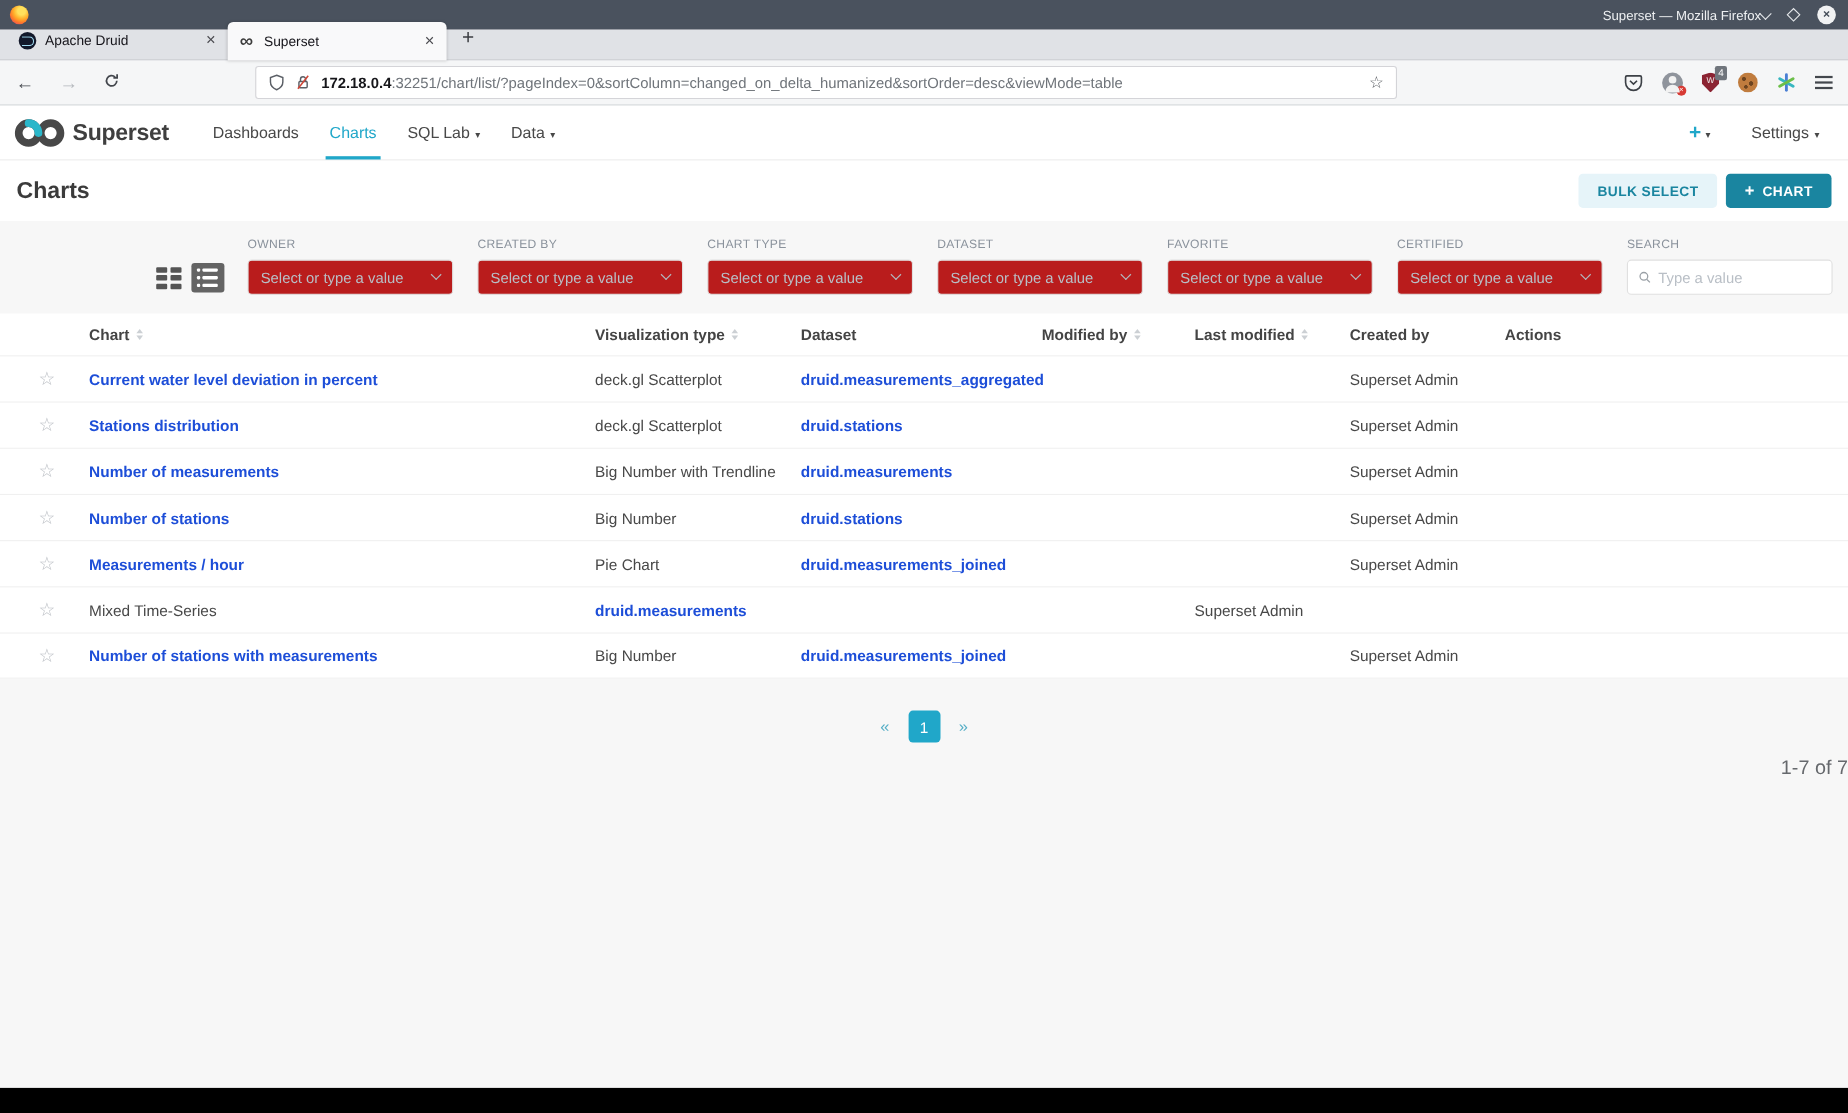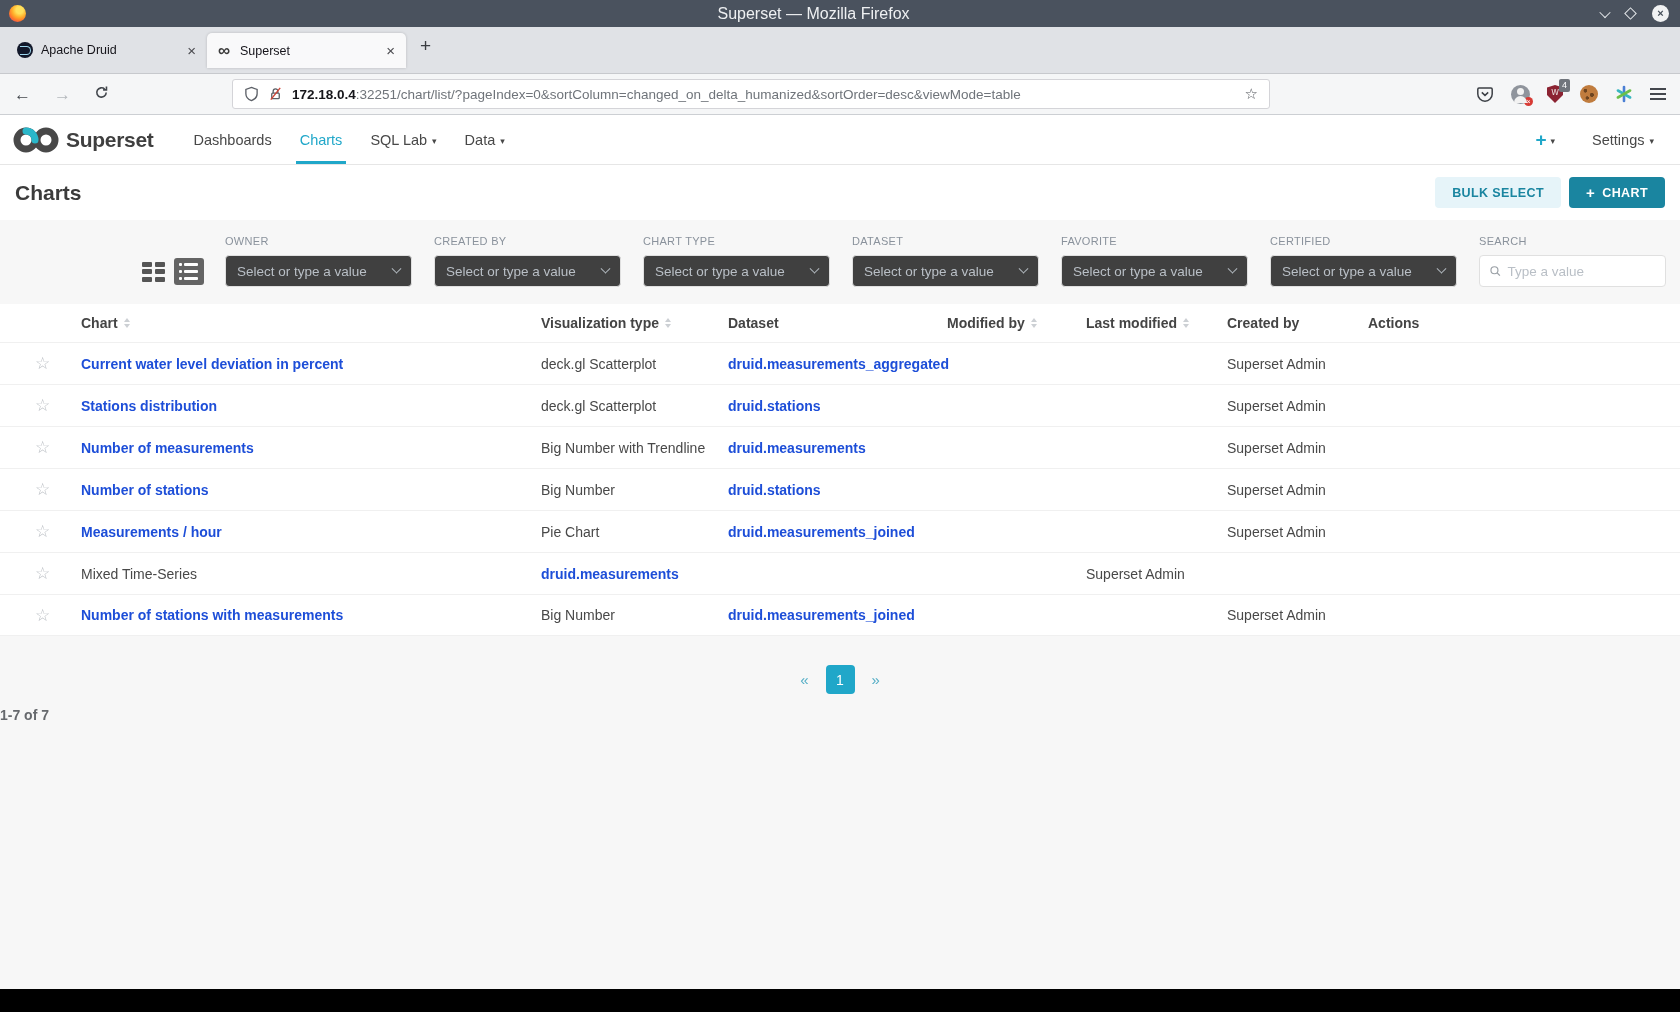--- a/index.html
+++ b/index.html
@@ -3,29 +3,29 @@
 <meta charset="utf-8">
 <style>
   * { box-sizing: border-box; margin: 0; padding: 0; }
   html,body { width:1680px; height:1012px; overflow:hidden; }
   body { font-family:"Liberation Sans", sans-serif; background:#f7f7f7; position:relative; }
 
   
   .titlebar { height:27px; background:#4a525e; display:flex; align-items:center; }
   .ff-logo { width:17px; height:17px; margin-left:9px; border-radius:50%;
     background:radial-gradient(circle at 62% 30%, #ffe15c 0 22%, #ffb02a 45%, #ff7a2a 65%, #e0426a 90%, #b33a8a 100%); }
-  .win-title { flex:1; text-align:center; font-size:16px; color:#eef0f2; }
+  .win-title { flex:1; text-align:right; font-size:12px; color:#eef0f2; }
   .win-controls { display:flex; align-items:center; gap:17px; margin-right:11px; }
   .chev-down { width:8px; height:8px; border-right:1.6px solid #e4e7ea; border-bottom:1.6px solid #e4e7ea;
     transform:rotate(45deg) translate(-1px,-1px); }
   .diamond { width:9px; height:9px; border:1.5px solid #e4e7ea; transform:rotate(45deg); }
   .circle-close { width:17px; height:17px; border-radius:50%; background:#f1f2f3; color:#454e59;
     font-size:11px; font-weight:bold; display:flex; align-items:center; justify-content:center; line-height:1; }
 
-  .tabbar { height:47px; background:#e0e2e6; display:flex; align-items:center; padding-left:8px; border-bottom:1px solid #c7c9cd; }
+  .tabbar { height:28px; background:#e0e2e6; display:flex; align-items:flex-end; padding-left:8px; border-bottom:1px solid #c7c9cd; }
   .tab { height:35px; width:199px; display:flex; align-items:center; padding:0 9px; font-size:12.5px; color:#15141a; }
   .tab.active { background:#f9f9fa; border-radius:5px 5px 0 0; margin-bottom:-1px; box-shadow:0 0 3px rgba(0,0,0,.18); z-index:2; }
   .tab .favicon { width:16px; height:16px; margin-right:8px; flex:none; }
   .tab .tab-title { flex:1; white-space:nowrap; overflow:hidden; }
   .tab .tab-close { color:#4a4a4f; font-size:15px; padding:0 2px; }
   .druid-fav { border-radius:50%; background:#12182a; position:relative; }
   .druid-fav::before { content:""; position:absolute; left:3px; top:4px; width:10px; height:7px;
     border:1.6px solid #9fd8ef; border-left:none; border-radius:0 7px 7px 0; }
   .sst-fav { font-size:17px; font-weight:bold; color:#3d3d3d; line-height:16px; text-align:center; }
   .newtab-btn { font-size:19px; color:#3a3d42; margin:0 0 8px 14px; }
@@ -88,21 +88,21 @@
   .filter-bar { background:#f7f7f7; padding:15px 14px 17px; display:flex; align-items:flex-end;justify-content:flex-end; }
   .view-toggles { width:83px; display:flex; align-items:center; gap:9px; padding-bottom:2px; }
   .grid-ic { display:grid; grid-template-columns:10px 10px; gap:2.5px; }
   .grid-ic i { height:5px; background:#555; border-radius:1px; }
   .list-ic { width:30px; height:27px; background:#646464; border-radius:3px; padding:5px 5px; display:flex; flex-direction:column; justify-content:space-between; }
   .list-ic .li-row { display:flex; align-items:center; gap:2.5px; }
   .list-ic .li-row i { height:3px; background:#fff; border-radius:1px; }
   .list-ic .dot { width:3px; } .list-ic .bar { width:14px; }
   .filter-group { width:187px; margin-right:22px; }
   .filter-label { font-size:11px; color:#8a929c; letter-spacing:.3px; margin-bottom:8px; }
-  .filter-select { height:32px; background:#404040; border:1px solid #e0e0e0; border-radius:4px;
+  .filter-select { height:32px; background:#b91c1c; border:1px solid #e0e0e0; border-radius:4px;
     display:flex; align-items:center; padding:0 11px; font-size:13.5px; color:#b9bfc6; }
   .sel-chev { margin-left:auto; width:7px; height:7px; border-right:1.5px solid #b2b9bf; border-bottom:1.5px solid #b2b9bf;
     transform:rotate(45deg) translate(-2px,-2px); }
   .search-box { height:32px; background:#fff; border:1px solid #e0e0e0; border-radius:4px;
     display:flex; align-items:center; padding:0 9px; }
   .search-box input { border:none; outline:none; width:100%; font-family:inherit; font-size:13.5px; color:#000000; margin-left:6px; }
   .search-box input::placeholder { color:#b9bfc6; }
 
   
   .list-table { background:#fff; }
@@ -117,21 +117,21 @@
   .row { height:42px; border-top:1px solid #f0f0f0; font-size:14px; color:#484848; }
   .row:last-child { border-bottom:1px solid #f0f0f0; }
   .fav-star { font-size:17px; color:#bdc1c6; padding-left:21px; }
   .link { color:#1d4ed8; text-decoration:none;font-weight:bold; }
 
   
   .pagination { margin-top:29px; display:flex; justify-content:center; align-items:center; gap:9px; }
   .pg-arrow { color:#55aec6; font-size:15px; padding:0 8px; }
   .pg-current { width:29px; height:29px; border-radius:4px; background:#20a7c9; color:#fff;
     display:flex; align-items:center; justify-content:center; font-size:14px; }
-  .pg-summary { text-align:left; margin-top:13px; font-size:14px; color:#66696d;font-weight:bold; }
+  .pg-summary { text-align:right; margin-top:13px; font-size:18px; color:#66696d; }
 
   .black-bar { position:absolute; left:0; right:0; bottom:0; height:23px; background:#000; }
 </style>
 </head>
 <body>
 
 <div class="titlebar">
   <div class="ff-logo"></div>
   <div class="win-title">Superset — Mozilla Firefox</div>
   <div class="win-controls">

